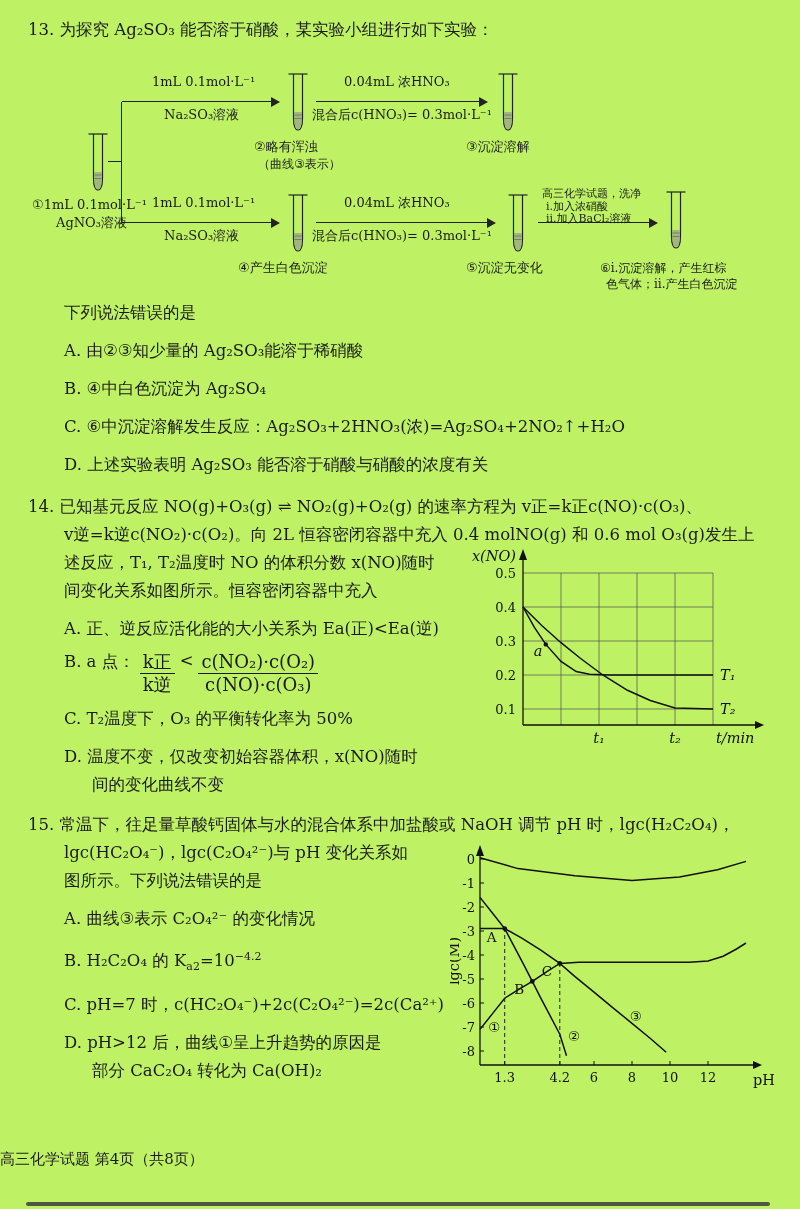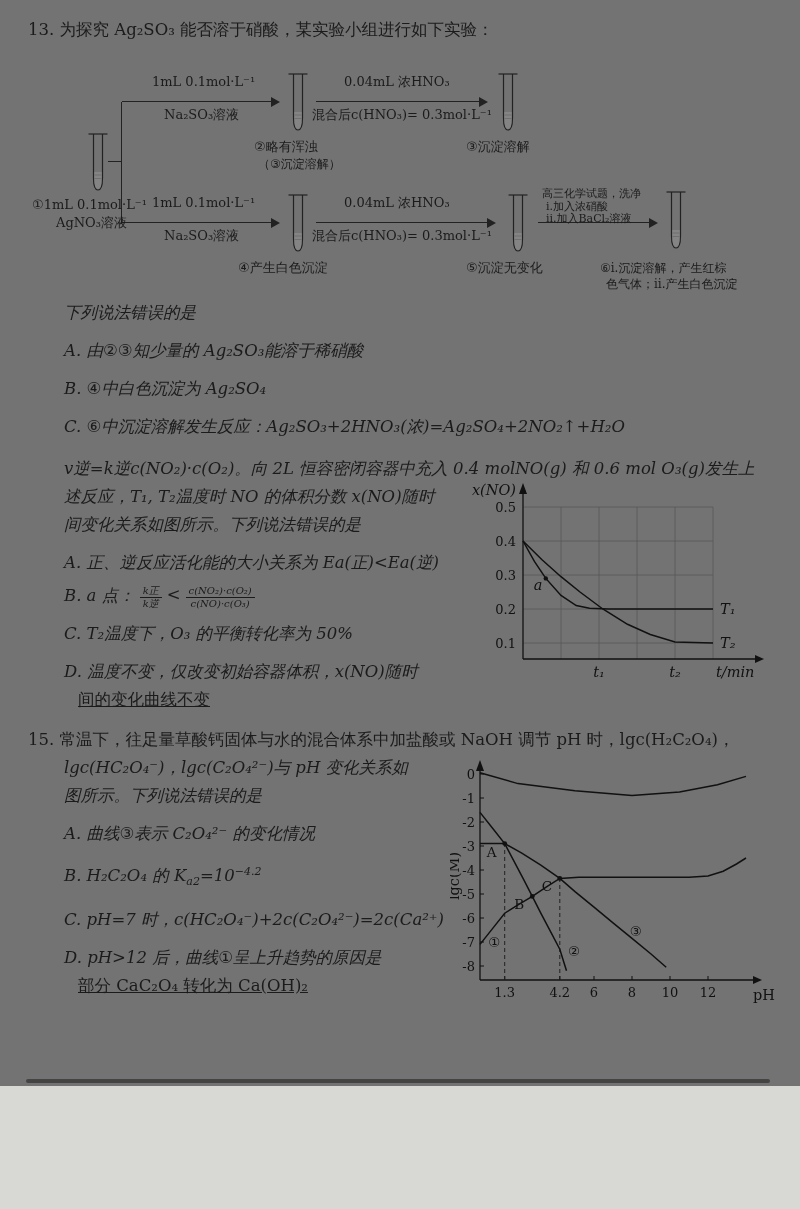--- a/index.html
+++ b/index.html
@@ -1,21 +1,21 @@
 <!DOCTYPE html>
 <html><head>
 <meta charset="utf-8">
 <style>
   html,body{margin:0;padding:0;background:#d8d8d4;}
   body{width:800px;height:1209px;font-family:"DejaVu Serif","DejaVu Sans","Liberation Serif",serif;color:#1b1b1b;}
-  .page{position:relative;width:800px;height:1086px;background:#737373;padding:16px 14px 0 28px;overflow:hidden;box-sizing:border-box;}
+  .page{position:relative;width:800px;height:1209px;background:#bef264;padding:16px 14px 0 28px;overflow:hidden;box-sizing:border-box;}
   p{margin:0;}
   .line{font-size:16.5px;line-height:28px;white-space:nowrap;}
-  .ind{margin-left:36px;font-style:italic;}
-  .ind2{margin-left:50px;text-decoration:underline;}
+  .ind{margin-left:36px;}
+  .ind2{margin-left:64px;}
   .opt{margin-top:10px;}
   .qsec{clear:none;}
   .q-body{overflow:hidden;}
   
   .flow{position:relative;height:252px;margin-top:3px;font-size:13px;}
   .flow .lbl{position:absolute;white-space:nowrap;line-height:15px;}
   .flow .sm{font-size:11px;}
   .flow .md{font-size:12px;}
   .harrow{position:absolute;height:1.4px;background:#222;}
   .harrow::after{content:'';position:absolute;right:-8px;top:-4.3px;width:0;height:0;
@@ -34,21 +34,21 @@
   .grid{stroke:#555;stroke-width:0.75;}
   .axis{stroke:#111;stroke-width:1.3;}
   .axis2{stroke:#111;stroke-width:1;}
   .curve{fill:none;stroke:#111;stroke-width:1.5;}
   .dash{stroke:#222;stroke-width:1;stroke-dasharray:4 3;}
   .arr{fill:#111;stroke:none;}
   .tb{stroke:#222;stroke-width:1.2;fill:none;}
   .tbl{stroke:#666;stroke-width:0.7;}
   
   .optflex{display:flex;align-items:flex-start;font-size:16.5px;margin-top:8px;}
-  .frac{display:inline-flex;flex-direction:column;align-items:center;font-size:10px;line-height:1.2;margin:0 5px;}
+  .frac{display:inline-flex;flex-direction:column;align-items:center;font-size:18px;line-height:1.2;margin:0 5px;}
   .frac .num{border-bottom:1.2px solid #1b1b1b;padding:0 3px;}
   .subb{font-size:11px;vertical-align:-4px;}
   .supb{font-size:11px;vertical-align:6px;}
   .footer{position:absolute;top:1150px;left:0;right:0;text-align:left;font-size:15px;}
   .scanline{position:absolute;bottom:3px;left:26px;right:30px;height:4px;background:#3c3c3a;border-radius:3px;opacity:.85;}
 </style>
 </head>
 <body>
 
 <div class="page">
@@ -64,21 +64,21 @@
       <div class="harrow" style="left:288px;top:54px;width:164px"></div>
       <div class="harrow" style="left:94px;top:175px;width:150px"></div>
       <div class="harrow" style="left:288px;top:175px;width:172px"></div>
       <div class="harrow" style="left:510px;top:175px;width:112px"></div>
 
       <span class="lbl" style="left:4px;top:150px">①1mL 0.1mol·L⁻¹</span>
       <span class="lbl" style="left:28px;top:168px">AgNO₃溶液</span>
       <span class="lbl" style="left:124px;top:27px">1mL 0.1mol·L⁻¹</span>
       <span class="lbl" style="left:136px;top:60px">Na₂SO₃溶液</span>
       <span class="lbl" style="left:226px;top:92px">②略有浑浊</span>
-      <span class="lbl md" style="left:230px;top:110px">（③沉淀溶解）</span>
+      <span class="lbl md" style="left:230px;top:110px">（曲线③表示）</span>
       <span class="lbl" style="left:316px;top:27px">0.04mL 浓HNO₃</span>
       <span class="lbl" style="left:284px;top:60px">混合后c(HNO₃)= 0.3mol·L⁻¹</span>
       <span class="lbl" style="left:438px;top:92px">③沉淀溶解</span>
       <span class="lbl" style="left:124px;top:148px">1mL 0.1mol·L⁻¹</span>
       <span class="lbl" style="left:136px;top:181px">Na₂SO₃溶液</span>
       <span class="lbl" style="left:210px;top:213px">④产生白色沉淀</span>
       <span class="lbl" style="left:316px;top:148px">0.04mL 浓HNO₃</span>
       <span class="lbl" style="left:284px;top:181px">混合后c(HNO₃)= 0.3mol·L⁻¹</span>
       <span class="lbl" style="left:438px;top:213px">⑤沉淀无变化</span>
       <span class="lbl sm" style="left:514px;top:139px">高三化学试题，洗净</span>
@@ -127,23 +127,25 @@
           <path d="M8.2 41 L15.8 41 L15.8 47 Q15.8 58.2 12 58.2 Q8.2 58.2 8.2 47 Z" fill="#8f8f8f" fill-opacity="0.6" stroke="none"></path>
           <line x1="8.4" y1="44" x2="15.6" y2="44" class="tbl"></line>
           <line x1="8.4" y1="47.5" x2="15.6" y2="47.5" class="tbl"></line>
         </svg>
       </div>
 
     <p class="line ind">下列说法错误的是</p>
     <p class="line ind opt">A. 由②③知少量的 Ag₂SO₃能溶于稀硝酸</p>
     <p class="line ind opt">B. ④中白色沉淀为 Ag₂SO₄</p>
     <p class="line ind opt">C. ⑥中沉淀溶解发生反应：Ag₂SO₃+2HNO₃(浓)=Ag₂SO₄+2NO₂↑+H₂O</p>
+    <p class="line ind opt">D. 上述实验表明 Ag₂SO₃ 能否溶于硝酸与硝酸的浓度有关</p>
   </section>
 
   <section class="qsec" style="margin-top:14px">
+    <p class="line">14. 已知基元反应 NO(g)+O₃(g) ⇌ NO₂(g)+O₂(g) 的速率方程为 v正=k正c(NO)·c(O₃)、</p>
     <p class="line ind">v逆=k逆c(NO₂)·c(O₂)。向 2L 恒容密闭容器中充入 0.4 molNO(g) 和 0.6 mol O₃(g)发生上</p>
     <div class="q-body">
       <svg id="chart14" class="graph14" width="318" height="212" viewBox="0 0 318 212">
           <line x1="93" y1="28" x2="93" y2="180" class="grid"></line>
           <line x1="131" y1="28" x2="131" y2="180" class="grid"></line>
           <line x1="169" y1="28" x2="169" y2="180" class="grid"></line>
           <line x1="207" y1="28" x2="207" y2="180" class="grid"></line>
           <line x1="245" y1="28" x2="245" y2="180" class="grid"></line>
           <line x1="55" y1="164" x2="245" y2="164" class="grid"></line>
           <text x="48" y="168.5" class="tick" text-anchor="end">0.1</text>
@@ -164,21 +166,21 @@
           <text x="131" y="198" class="lab ital" text-anchor="middle">t₁</text>
           <text x="207" y="198" class="lab ital" text-anchor="middle">t₂</text>
           <path d="M55.0 62.0 L66.4 82.4 L77.8 99.4 L93.0 116.4 L108.2 126.6 L121.5 129.3 L140.5 130.0 L169.0 130.0 L245.0 130.0" class="curve"></path>
           <text x="252" y="135" class="lab ital" text-anchor="start">T₁</text>
           <path d="M55.0 62.0 L74.0 80.7 L93.0 97.7 L112.0 113.0 L134.8 130.0 L159.5 145.3 L182.3 155.5 L207.0 163.0 L245.0 164.0" class="curve"></path>
           <text x="252" y="169" class="lab ital" text-anchor="start">T₂</text>
           <circle cx="77.8" cy="99.4" r="2.2" class="arr"></circle>
           <text x="65.8" y="111.4" class="lab ital" text-anchor="start">a</text>
         </svg>
       <p class="line ind">述反应，T₁, T₂温度时 NO 的体积分数 x(NO)随时</p>
-      <p class="line ind">间变化关系如图所示。下列说法错误的是</p>
+      <p class="line ind">间变化关系如图所示。恒容密闭容器中充入</p>
       <p class="line ind opt">A. 正、逆反应活化能的大小关系为 Ea(正)&lt;Ea(逆)</p>
       <div class="optflex ind">
         <span>B. a 点：</span>
         <span class="frac">
           <span class="num">k正</span>
           <span class="den">k逆</span>
         </span>
         <span>&lt;</span>
         <span class="frac">
           <span class="num">c(NO₂)·c(O₂)</span>

